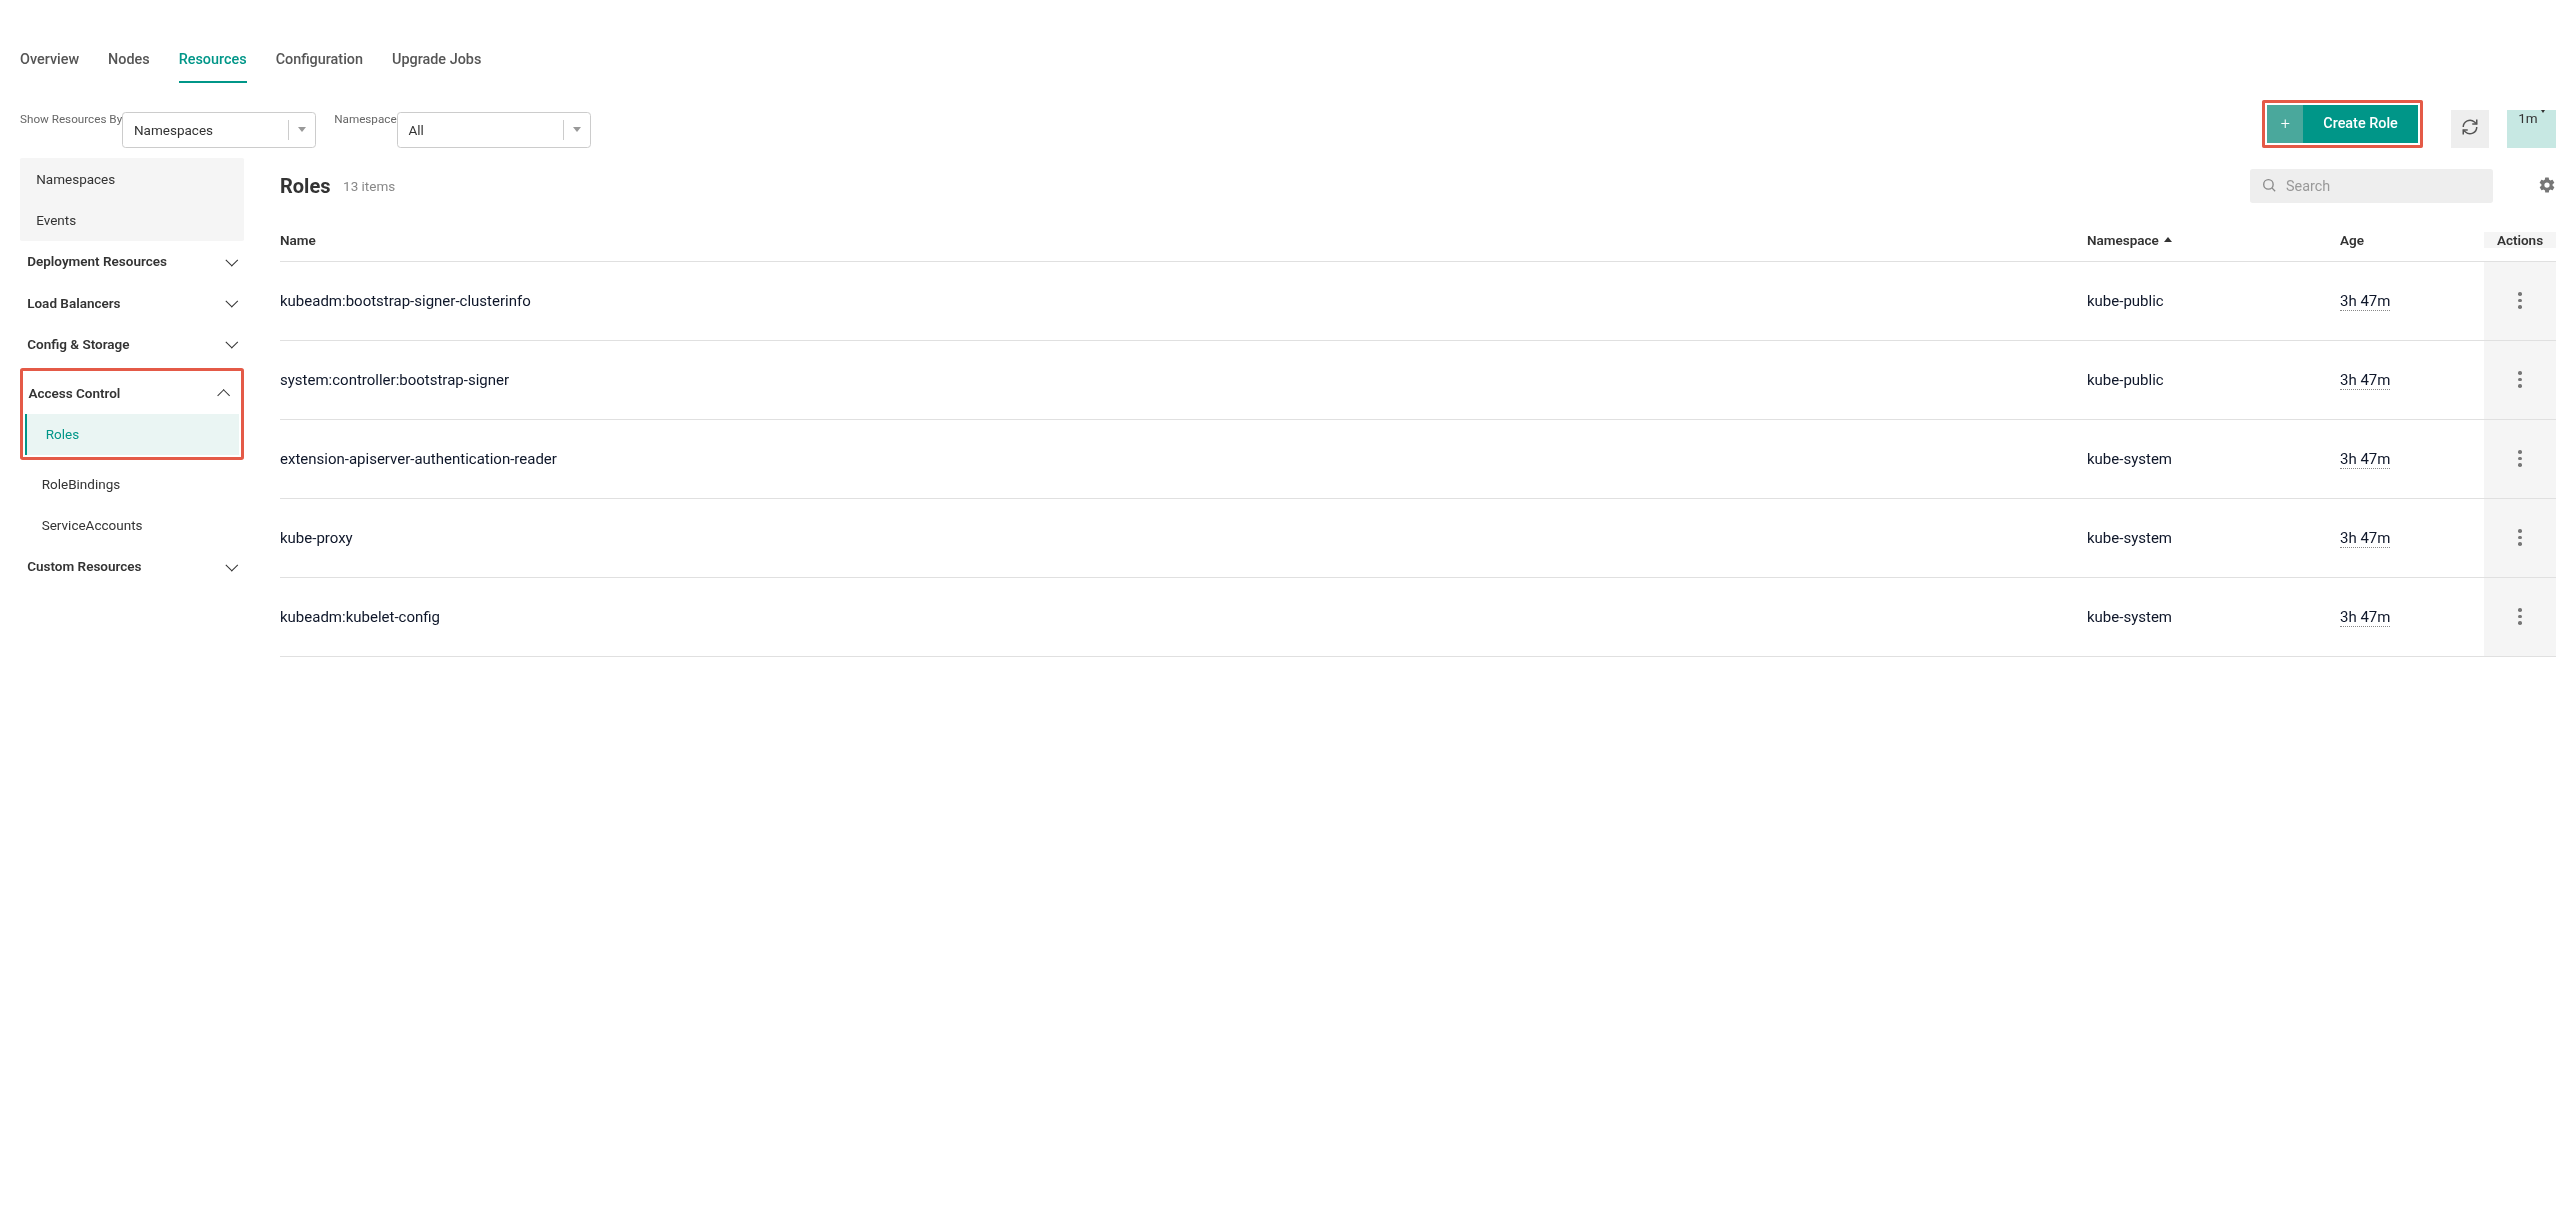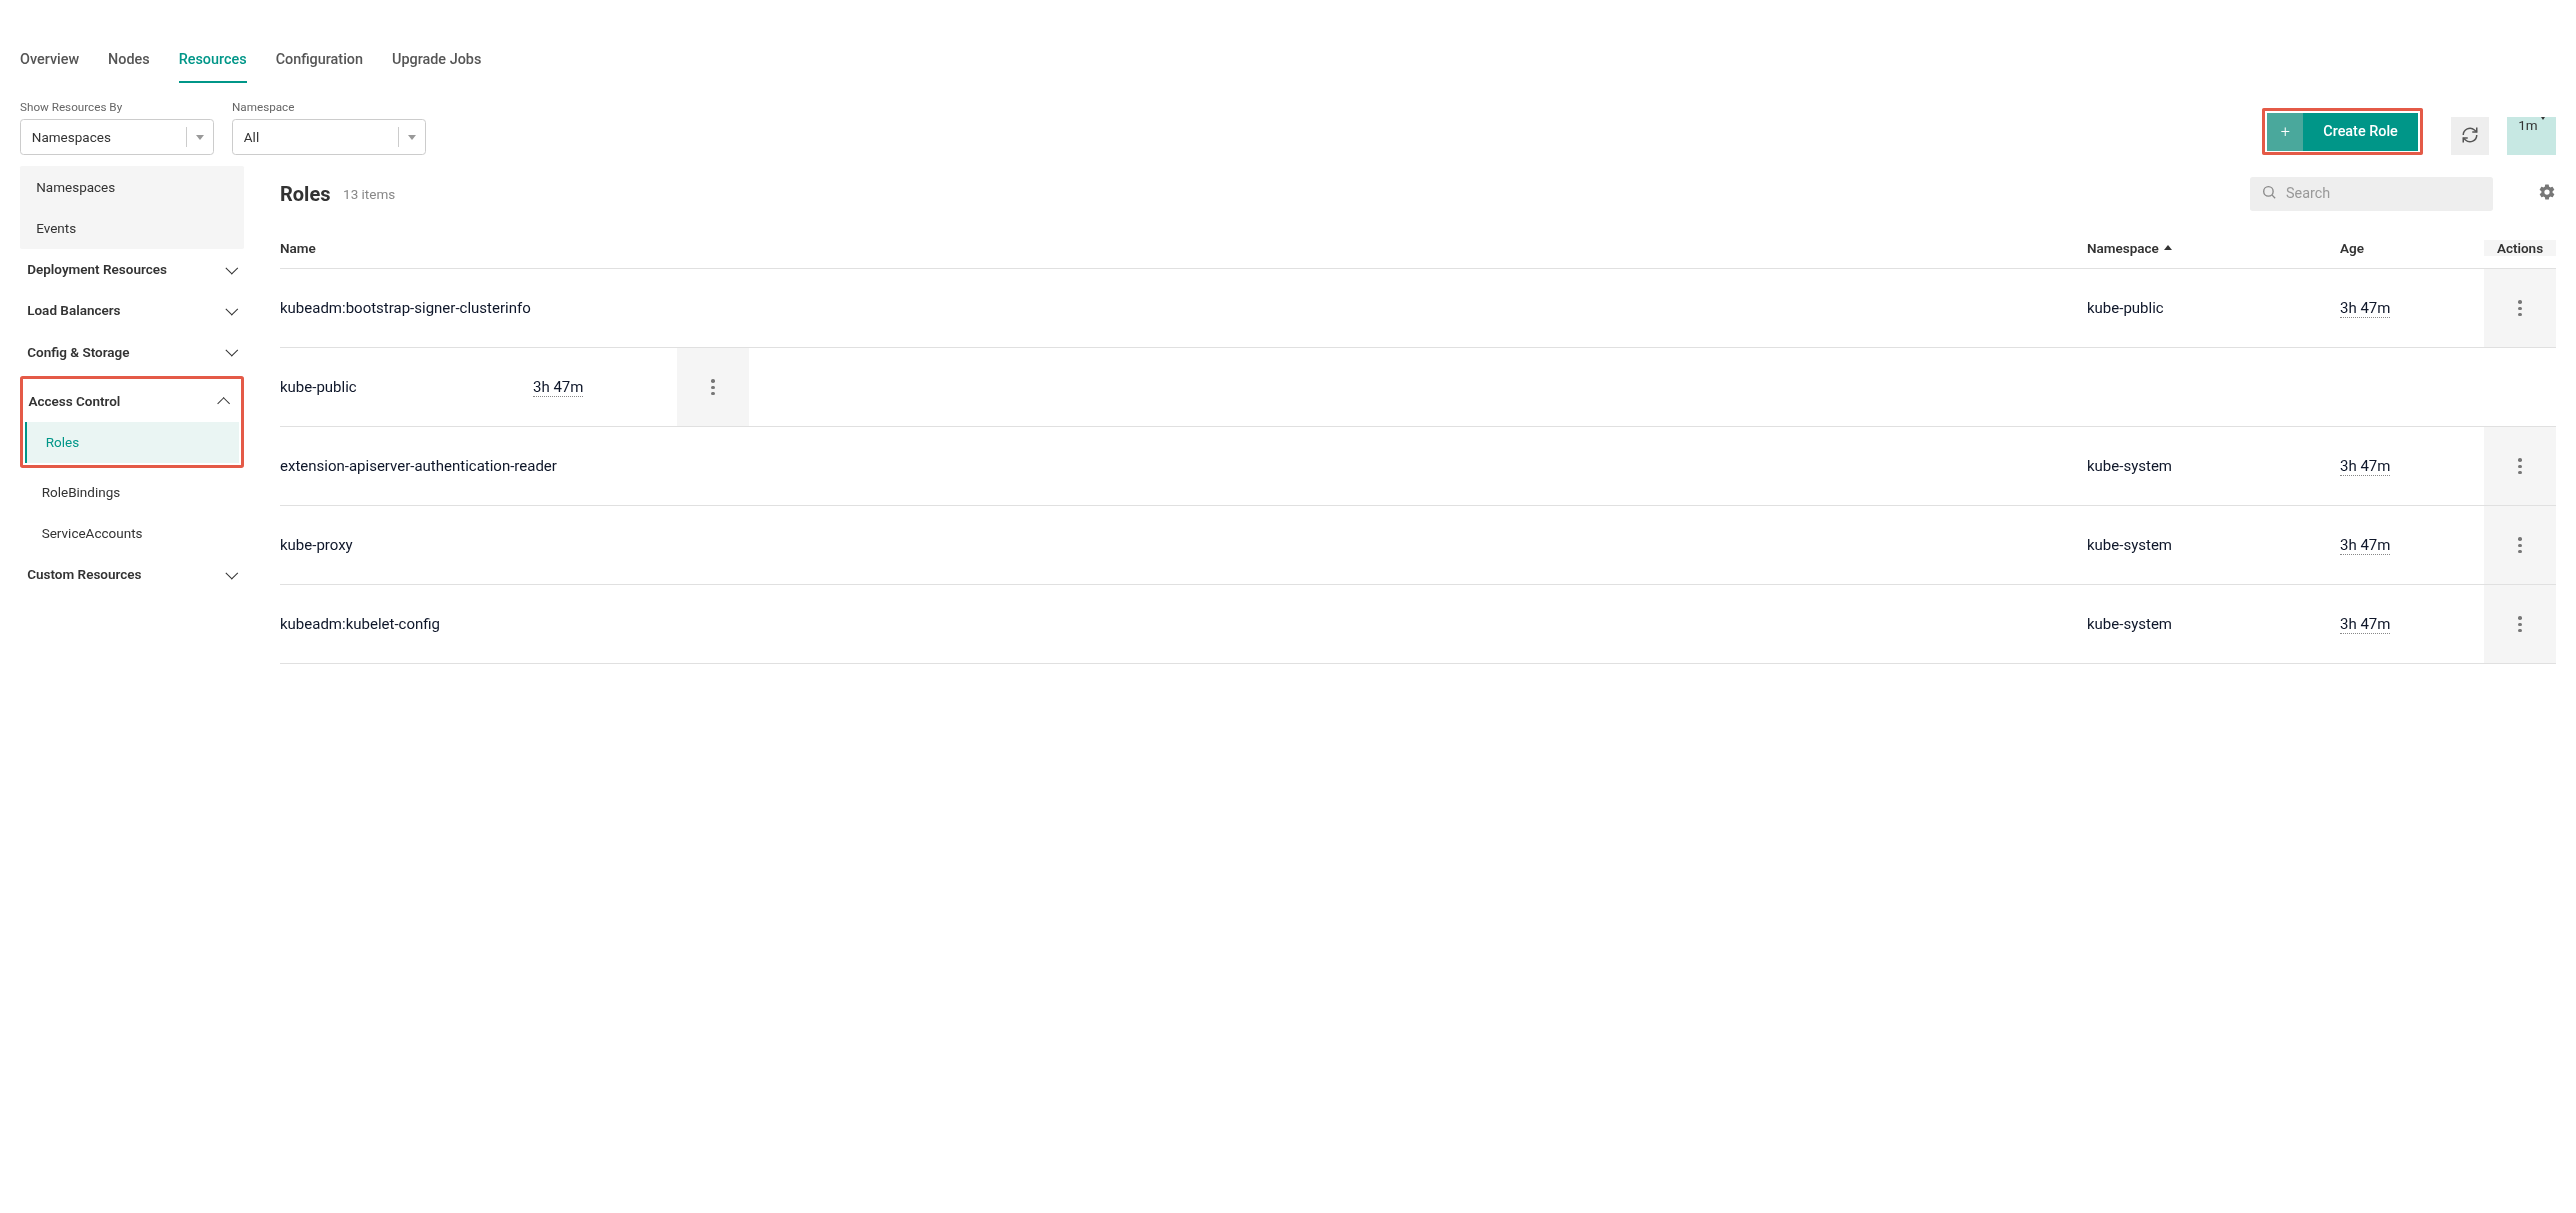--- a/index.html
+++ b/index.html
@@ -5,21 +5,21 @@
     * { box-sizing: border-box; margin: 0; padding: 0; font-family: -apple-system, BlinkMacSystemFont, "Segoe UI", Roboto, Helvetica, Arial, sans-serif; }
     body { background: #fff; color: #333; font-size: 13.5px; }
     
     
     .top-tabs { display: flex; gap: 29px; padding: 16.2px 20px 0; border-bottom: 0.9px solid transparent; margin-top: 35px; }
     .top-tab { color: #555; font-size: 14.4px; font-weight: 500; padding-bottom: 12.6px; cursor: pointer; }
     .top-tab.active { color: #009688; border-bottom: 2.7px solid #009688; }
     
     
     .filter-bar { display: flex; align-items: flex-end; padding: 16.2px 20px 10.8px; gap: 18px; }
-    .filter-group { display: flex; flex-direction: column; }
+    .filter-group { display: flex; flex-direction: row; }
     .filter-label { font-size: 11.7px; color: #666; margin-bottom: 5.4px; }
     .select-wrap { display: flex; align-items: center; border: 0.9px solid #ccc; border-radius: 3.6px; height: 36px; padding: 0 9px 0 10.8px; min-width: 194px; background: #fff; cursor: pointer; }
     .select-value { flex: 1; font-size: 13.5px; color: #333; }
     .select-divider { width: 0.9px; background: #ccc; height: 20px; margin: 0 9px; }
     .chevron-down { width: 0; height: 0; border-left: 4.5px solid transparent; border-right: 4.5px solid transparent; border-top: 5.4px solid #999; }
     
     .filter-spacer { flex: 1; }
     
     .create-btn-wrap { border: 3.6px solid #e45a47; border-radius: 1.8px; padding: 1.8px; }
     .create-btn { display: flex; align-items: stretch; height: 38px; cursor: pointer; }
@@ -204,20 +204,21 @@
             <div class="td col-age"><span>3h 47m</span></div>
             <div class="td col-actions">
               <div class="dots">
                 <span></span>
                 <span></span>
                 <span></span>
               </div>
             </div>
           </div>
           <div class="trow">
+            <div class="td col-name">system:controller:bootstrap-signer</div>
             <div class="td col-ns">kube-public</div>
             <div class="td col-age"><span>3h 47m</span></div>
             <div class="td col-actions">
               <div class="dots">
                 <span></span>
                 <span></span>
                 <span></span>
               </div>
             </div>
           </div>

